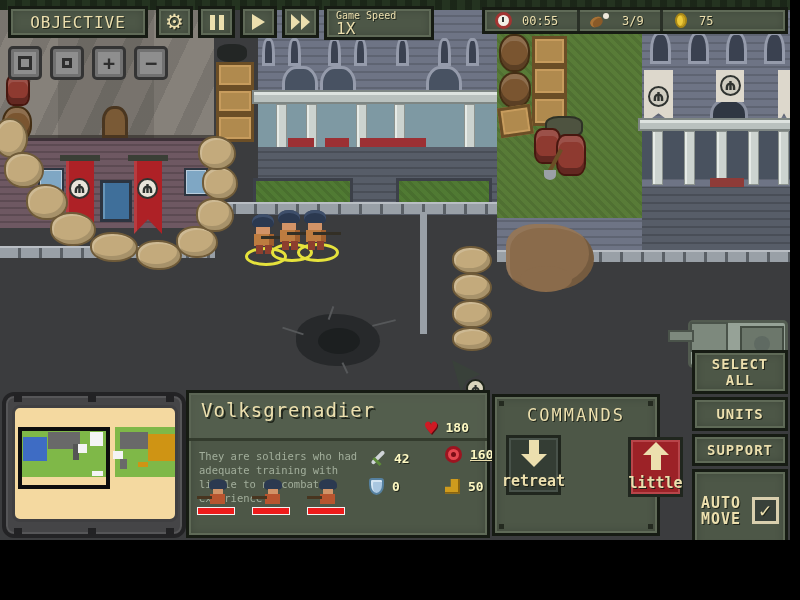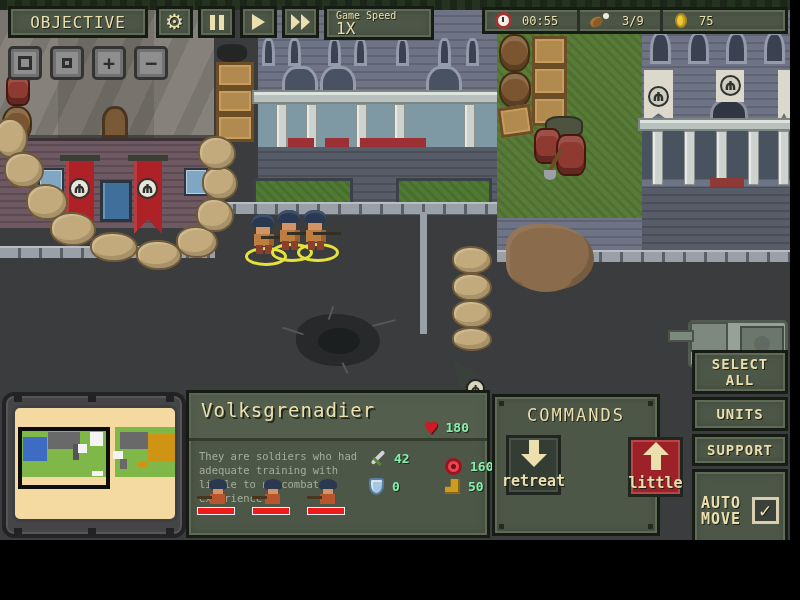--- a/index.html
+++ b/index.html
@@ -69,21 +69,21 @@
 
   .mini-soldier { position:absolute; width:44px; height:38px; }
   .m-helm { position:absolute; left:12px; top:0; width:18px; height:11px; background:#2b3950; border-radius:50% 50% 30% 30%; }
   .m-face { position:absolute; left:16px; top:10px; width:10px; height:6px; background:#d29367; }
   .m-torso { position:absolute; left:13px; top:15px; width:15px; height:10px; background:#b8552f; }
   .m-rifle { position:absolute; left:0; top:17px; width:15px; height:3px; background:#48351f; }
   .hp-bar { position:absolute; left:0; top:28px; width:38px; height:8px; background:#ee1b1b; border:1px solid #f2f2f2; }
 
   
   .stat-cell { position:absolute; width:78px; height:26px; display:flex; align-items:center; gap:8px; }
-  .stat-val { font-size:13px; font-weight:bold; color:#86efac; text-shadow:1px 1px 0 #20261c; }
+  .stat-val { font-size:13px; font-weight:bold; color:#fef9c3; text-shadow:1px 1px 0 #20261c; }
   .i-heart { color:#cf1a24; font-size:17px; line-height:14px; text-shadow:1px 1px 0 #5d0a10; font-family:"DejaVu Sans", sans-serif; }
   .i-sword { position:relative; width:17px; height:17px; }
   .i-sword .blade { position:absolute; left:7px; top:-1px; width:4px; height:17px; background:#d0d4d8; transform:rotate(45deg); border-radius:2px; }
   .i-sword .hilt { position:absolute; left:3px; top:10px; width:10px; height:3px; background:#5d8a3a; transform:rotate(45deg); }
   .i-target { width:17px; height:17px; border-radius:50%; background:#e54850; border:3px solid #9c1420; position:relative; }
   .i-target::after { content:""; position:absolute; left:3px; top:3px; width:5px; height:5px; background:#7a0e16; border-radius:50%; }
   .i-shield { width:15px; height:17px; background:#a9c6e0; border:2px solid #55809f; border-radius:3px 3px 50% 50% / 3px 3px 60% 60%; box-shadow: inset 2px 2px 0 #d4e4f2; }
   .i-boot { width:15px; height:15px; background:#cf9b1d; clip-path:polygon(38% 0,100% 0,100% 100%,0 100%,0 55%,38% 55%);
             box-shadow: inset -2px -2px 0 #8a6410; }
 
@@ -410,21 +410,21 @@
         <span class="stat-val">180</span>
       </div>
       <div class="px" style="left:10px;top:56px;width:172px;font-size:10.5px;line-height:14px;color:#a2ae9b;">They are soldiers who had adequate training with little to no combat experience</div>
       <div class="stat-cell" style="left:180px;top:52px;">
         <span class="i-sword">
             <span class="blade"></span>
             <span class="hilt"></span>
           </span>
         <span class="stat-val">42</span>
       </div>
-      <div class="stat-cell" style="left:256px;top:60px;">
+      <div class="stat-cell" style="left:256px;top:48px;text-decoration:underline;">
         <span class="i-target"></span>
         <span class="stat-val">160</span>
       </div>
       <div class="stat-cell" style="left:180px;top:80px;">
         <span class="i-shield"></span>
         <span class="stat-val">0</span>
       </div>
       <div class="stat-cell" style="left:256px;top:80px;">
         <span class="i-boot"></span>
         <span class="stat-val">50</span>

